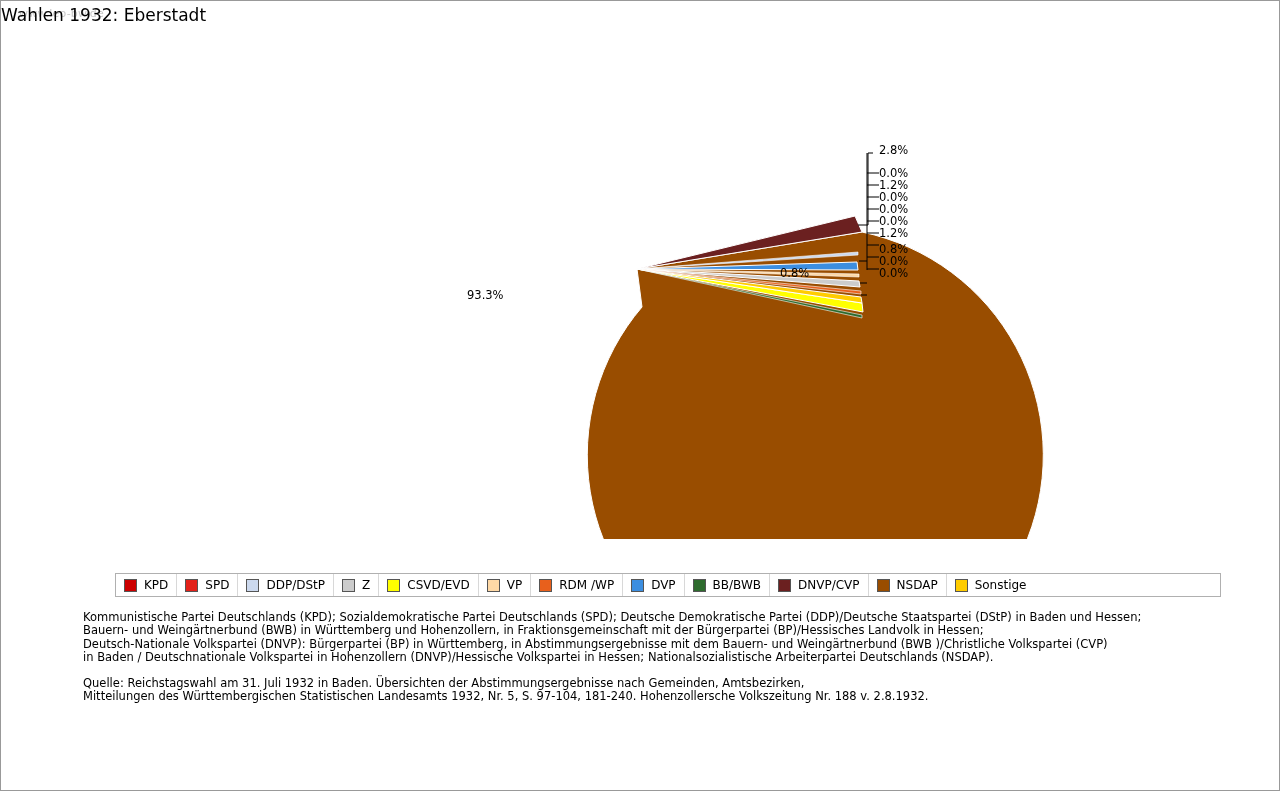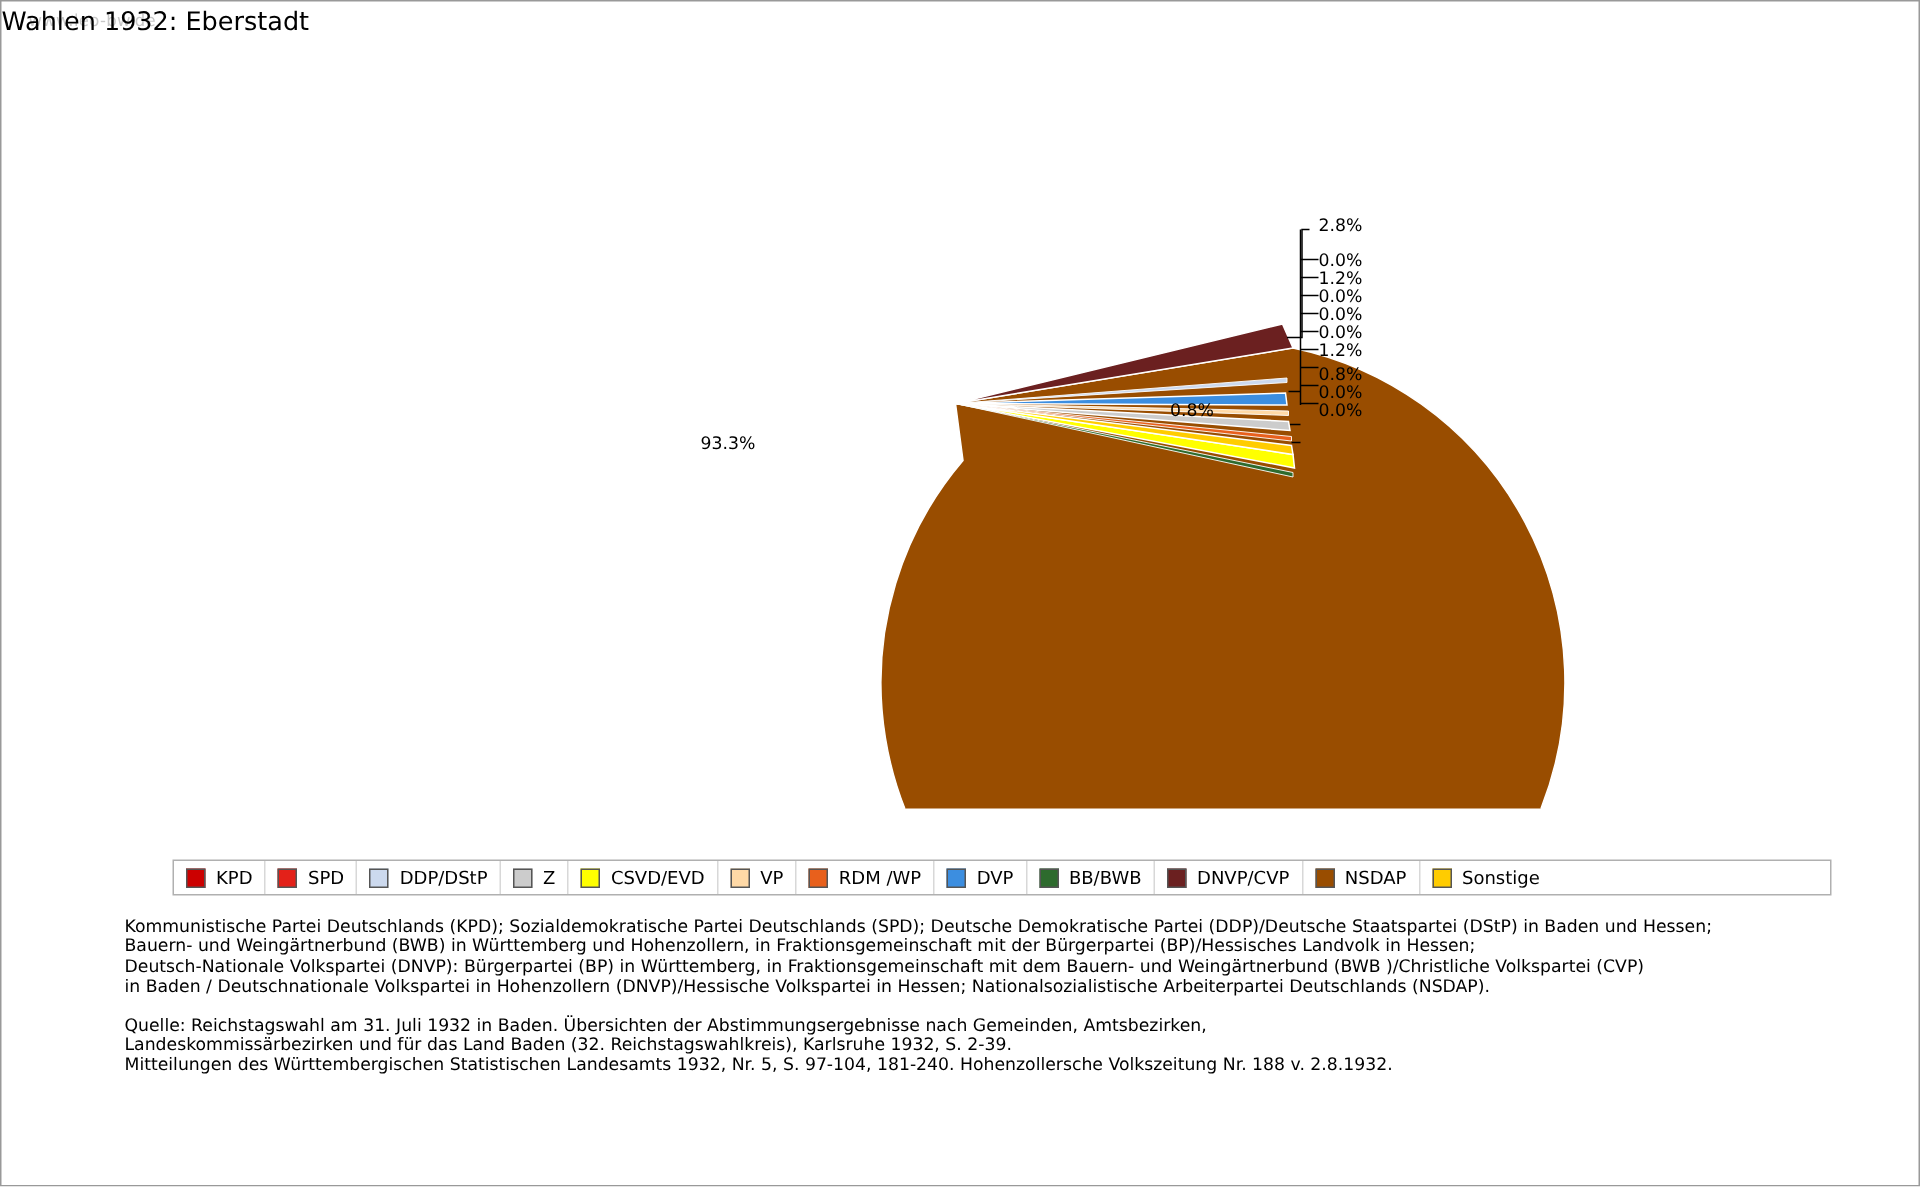--- a/index.html
+++ b/index.html
@@ -215,23 +215,22 @@
     <div class="legend-item">
       <span class="legend-swatch" style="background:#ffcc00"></span>
       <span class="legend-label">Sonstige</span>
     </div>
   </div>
 
   <div id="footnotes">
     <div class="foot-block">
       <div class="foot-line">Kommunistische Partei Deutschlands (KPD); Sozialdemokratische Partei Deutschlands (SPD); Deutsche Demokratische Partei (DDP)/Deutsche Staatspartei (DStP) in Baden und Hessen;</div>
       <div class="foot-line">Bauern- und Weingärtnerbund (BWB) in Württemberg und Hohenzollern, in Fraktionsgemeinschaft mit der Bürgerpartei (BP)/Hessisches Landvolk in Hessen;</div>
-      <div class="foot-line">Deutsch-Nationale Volkspartei (DNVP): Bürgerpartei (BP) in Württemberg, in Fraktionsgemeinschaft mit dem Bauern- und Weingärtnerbund (BWB )/Christliche Volkspartei (CVP)</div>
+      <div class="foot-line">Deutsch-Nationale Volkspartei (DNVP): Bürgerpartei (BP) in Württemberg, in Abstimmungsergebnisse mit dem Bauern- und Weingärtnerbund (BWB )/Christliche Volkspartei (CVP)</div>
       <div class="foot-line">in Baden / Deutschnationale Volkspartei in Hohenzollern (DNVP)/Hessische Volkspartei in Hessen; Nationalsozialistische Arbeiterpartei Deutschlands (NSDAP).</div>
     </div>
     <div class="foot-block">
       <div class="foot-line">Quelle: Reichstagswahl am 31. Juli 1932 in Baden. Übersichten der Abstimmungsergebnisse nach Gemeinden, Amtsbezirken,</div>
-      <div class="foot-line">Landeskommissärbezirken und für das Land Baden (32. Reichstagswahlkreis), Karlsruhe 1932, S. 2-39.</div>
       <div class="foot-line">Mitteilungen des Württembergischen Statistischen Landesamts 1932, Nr. 5, S. 97-104, 181-240. Hohenzollersche Volkszeitung Nr. 188 v. 2.8.1932.</div>
     </div>
   </div>
 
 </div>
 
 </body></html>

